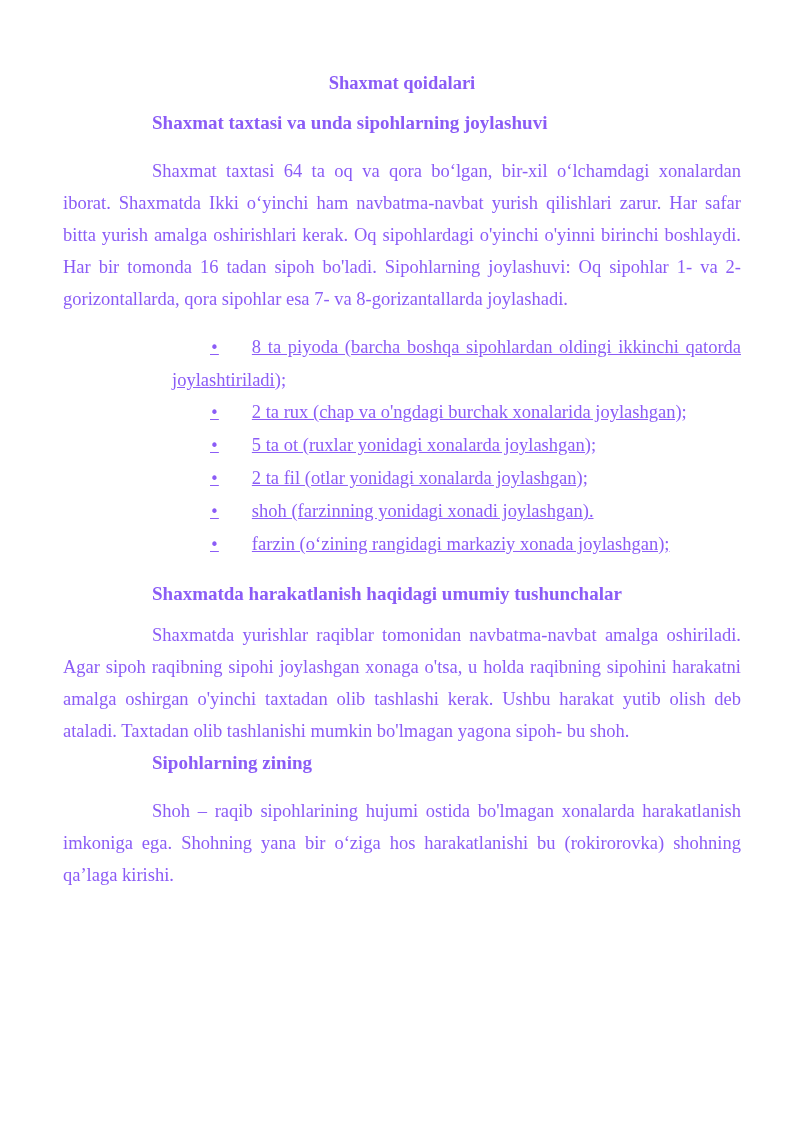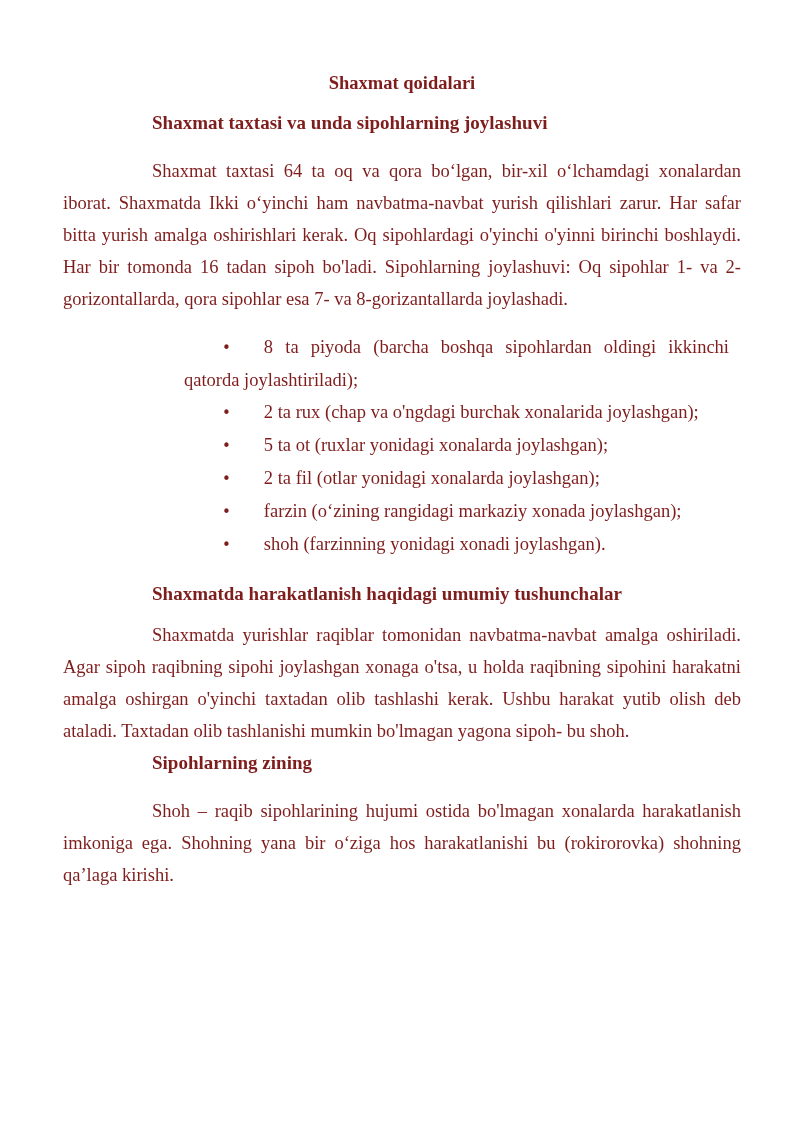--- a/index.html
+++ b/index.html
@@ -11,21 +11,21 @@
     position: relative;
     width: 800px;
     height: 1011px;
     margin: 0 auto;
     box-sizing: border-box;
     background: #ffffff;
     padding: 67px 59px 0 63px;
     font-family: "Liberation Serif", "DejaVu Serif", serif;
     font-size: 18.5px;
     line-height: 32px;
-    color: #7f1d1d;
+    color: #8b5cf6;
     text-align: justify;
     overflow: hidden;
   }
   .doc-title {
     font-size: 18.5px;
     font-weight: bold;
     text-align: center;
     margin: 0 0 9px 0;
   }
   .body-para {
@@ -34,22 +34,23 @@
   }
   .section-heading {
     font-size: 19px;
     font-weight: bold;
     text-align: left;
     margin: 0;
     text-indent: 89px;
   }
   .bullet-list {
     list-style: none;
-    margin: 12px;
+    margin: 0;
     padding: 0 0 0 109px;
+    text-decoration: underline;
   }
   .bullet-item {
     text-indent: 38px;
     text-align: justify;
   }
   .bullet-glyph {
     font-family: "DejaVu Sans", sans-serif;
     font-size: 15px;
   }
   .bullet-tab {
@@ -82,24 +83,24 @@
     <li class="bullet-item">
       <span class="bullet-glyph">•</span><span class="bullet-tab"></span><span>2 ta rux (chap va o'ngdagi burchak xonalarida joylashgan);</span>
     </li>
     <li class="bullet-item">
       <span class="bullet-glyph">•</span><span class="bullet-tab"></span><span>5 ta ot (ruxlar yonidagi xonalarda joylashgan);</span>
     </li>
     <li class="bullet-item">
       <span class="bullet-glyph">•</span><span class="bullet-tab"></span><span>2 ta fil (otlar yonidagi xonalarda joylashgan);</span>
     </li>
     <li class="bullet-item">
-      <span class="bullet-glyph">•</span><span class="bullet-tab"></span><span>farzin (o‘zining rangidagi markaziy xonada joylashgan);</span>
+      <span class="bullet-glyph">•</span><span class="bullet-tab"></span><span>shoh (farzinning yonidagi xonadi joylashgan).</span>
     </li>
     <li class="bullet-item">
-      <span class="bullet-glyph">•</span><span class="bullet-tab"></span><span>shoh (farzinning yonidagi xonadi joylashgan).</span>
+      <span class="bullet-glyph">•</span><span class="bullet-tab"></span><span>farzin (o‘zining rangidagi markaziy xonada joylashgan);</span>
     </li>
   </ul>
 
   <h2 class="section-heading mb9">Shaxmatda harakatlanish haqidagi umumiy tushunchalar</h2>
 
   <p class="body-para mb15">Shaxmatda yurishlar raqiblar tomonidan navbatma-navbat amalga oshiriladi. Agar sipoh raqibning sipohi joylashgan xonaga o'tsa, u holda raqibning sipohini harakatni amalga oshirgan o'yinchi taxtadan olib tashlashi kerak. Ushbu harakat yutib olish deb ataladi. Taxtadan olib tashlanishi mumkin bo'lmagan yagona sipoh- bu shoh.</p>
 
   <h2 class="section-heading mb16">Sipohlarning zining</h2>
 
   <p class="body-para">Shoh – raqib sipohlarining hujumi ostida bo'lmagan xonalarda harakatlanish imkoniga ega. Shohning yana bir o‘ziga hos harakatlanishi bu (rokirorovka) shohning qa’laga kirishi.</p>

